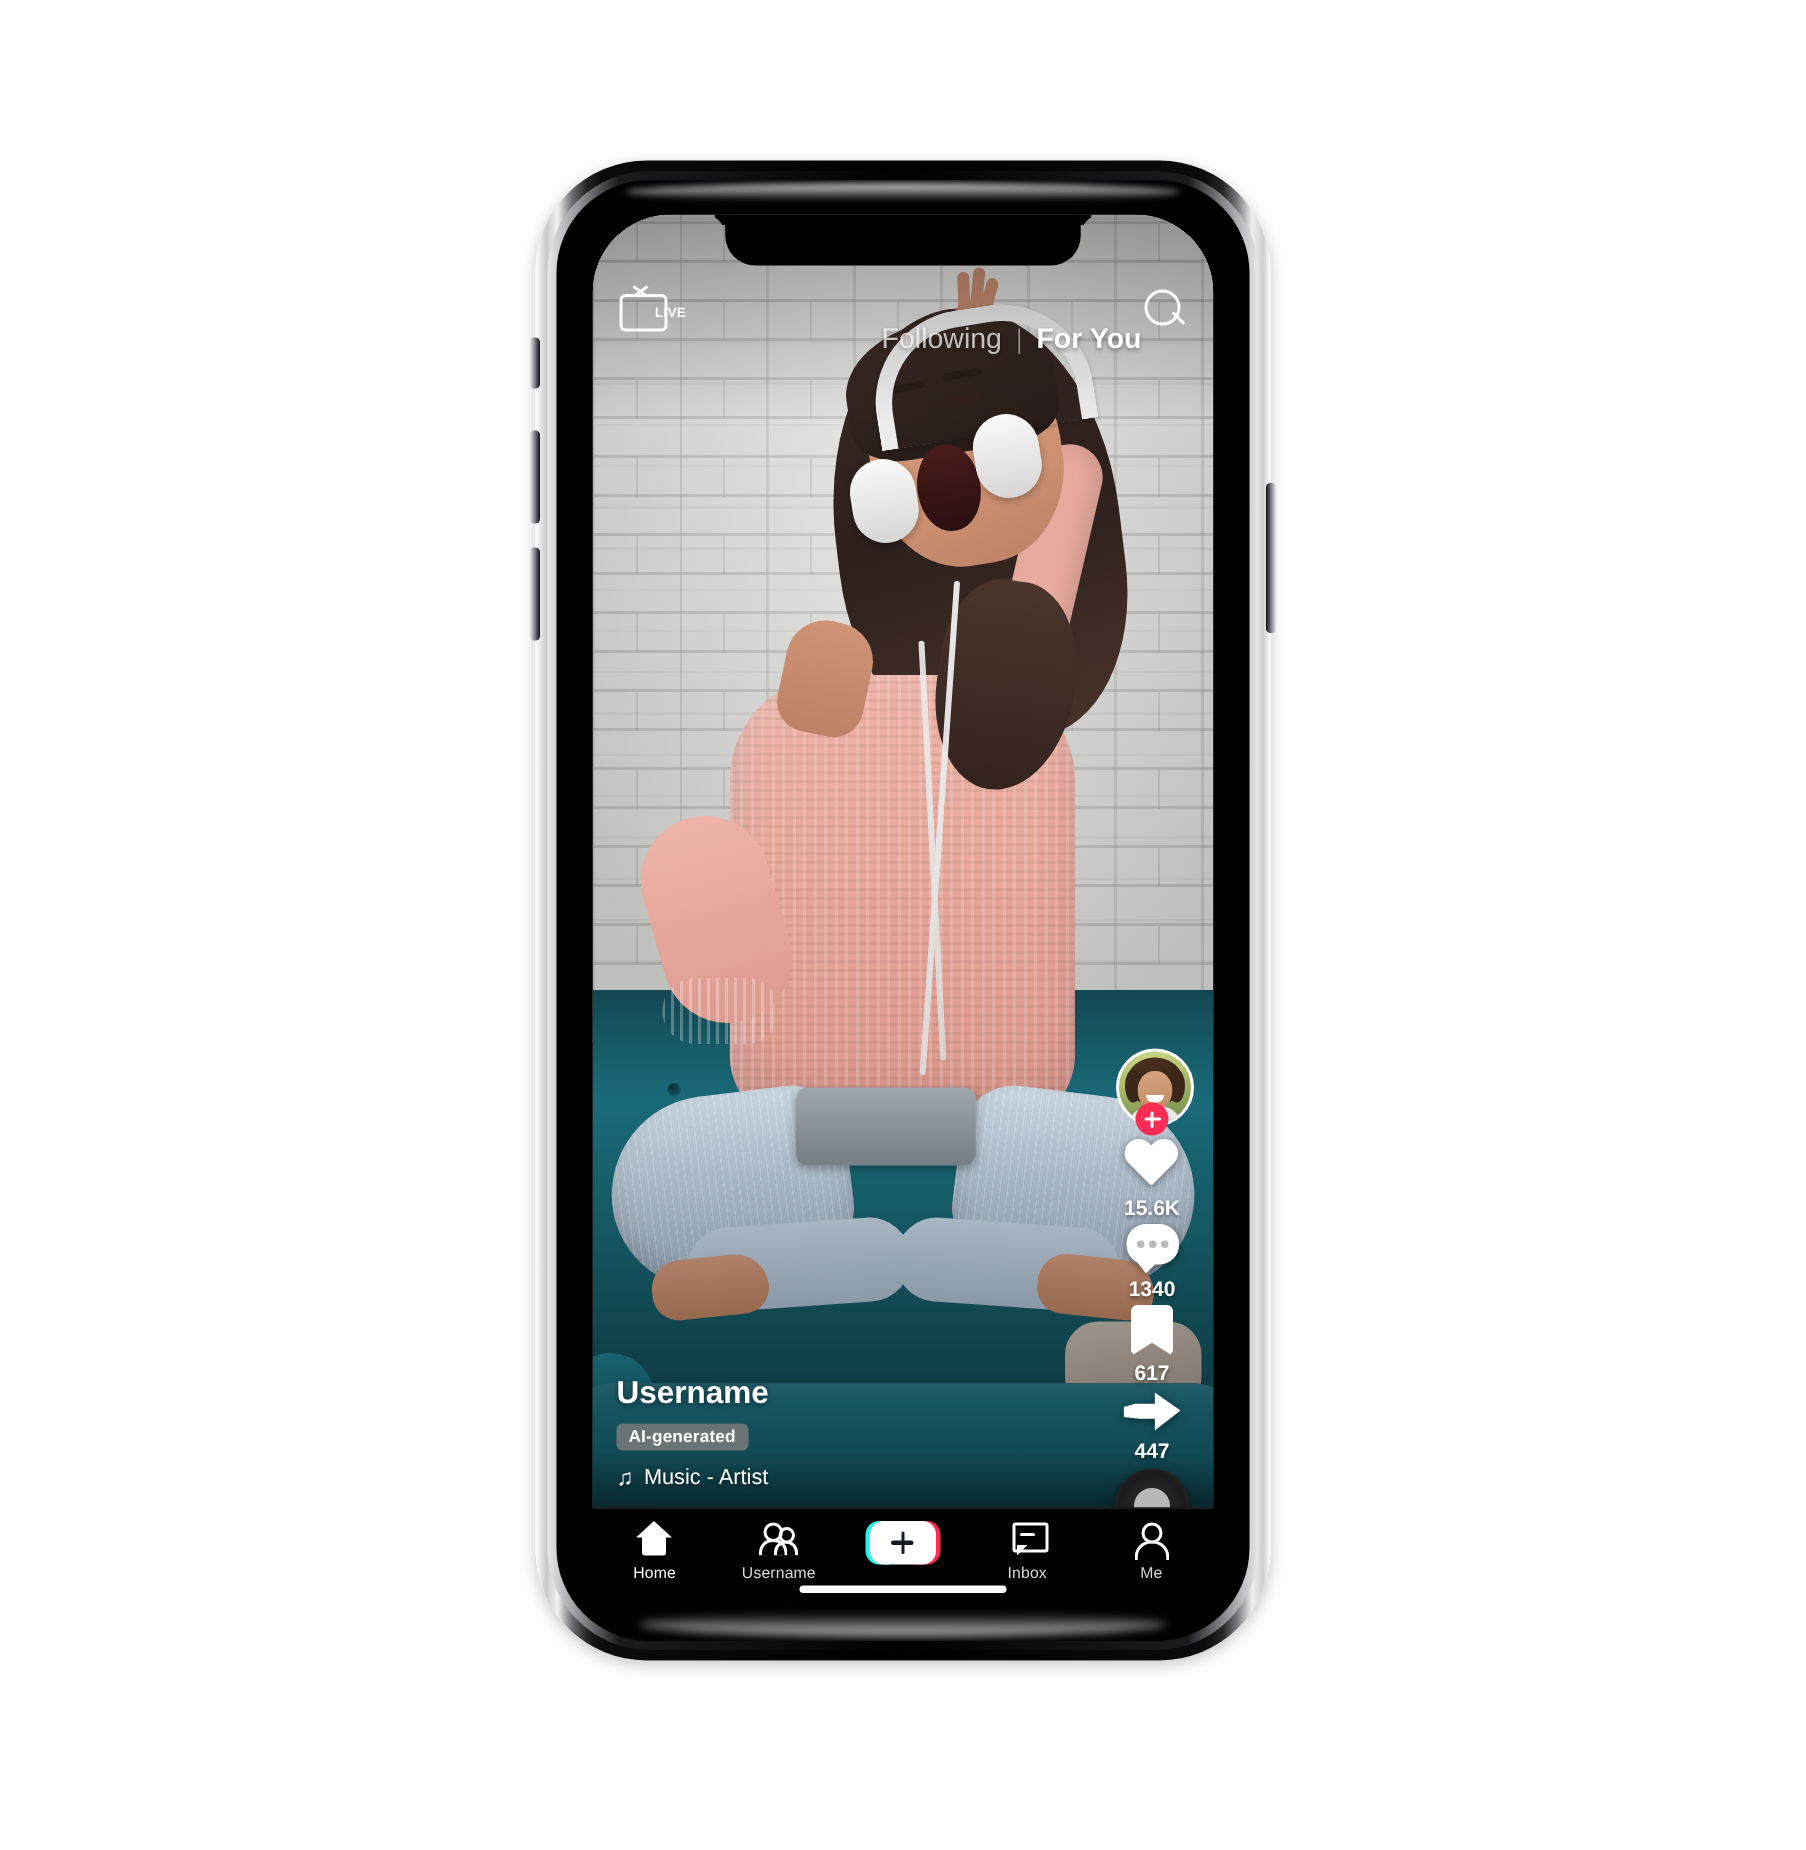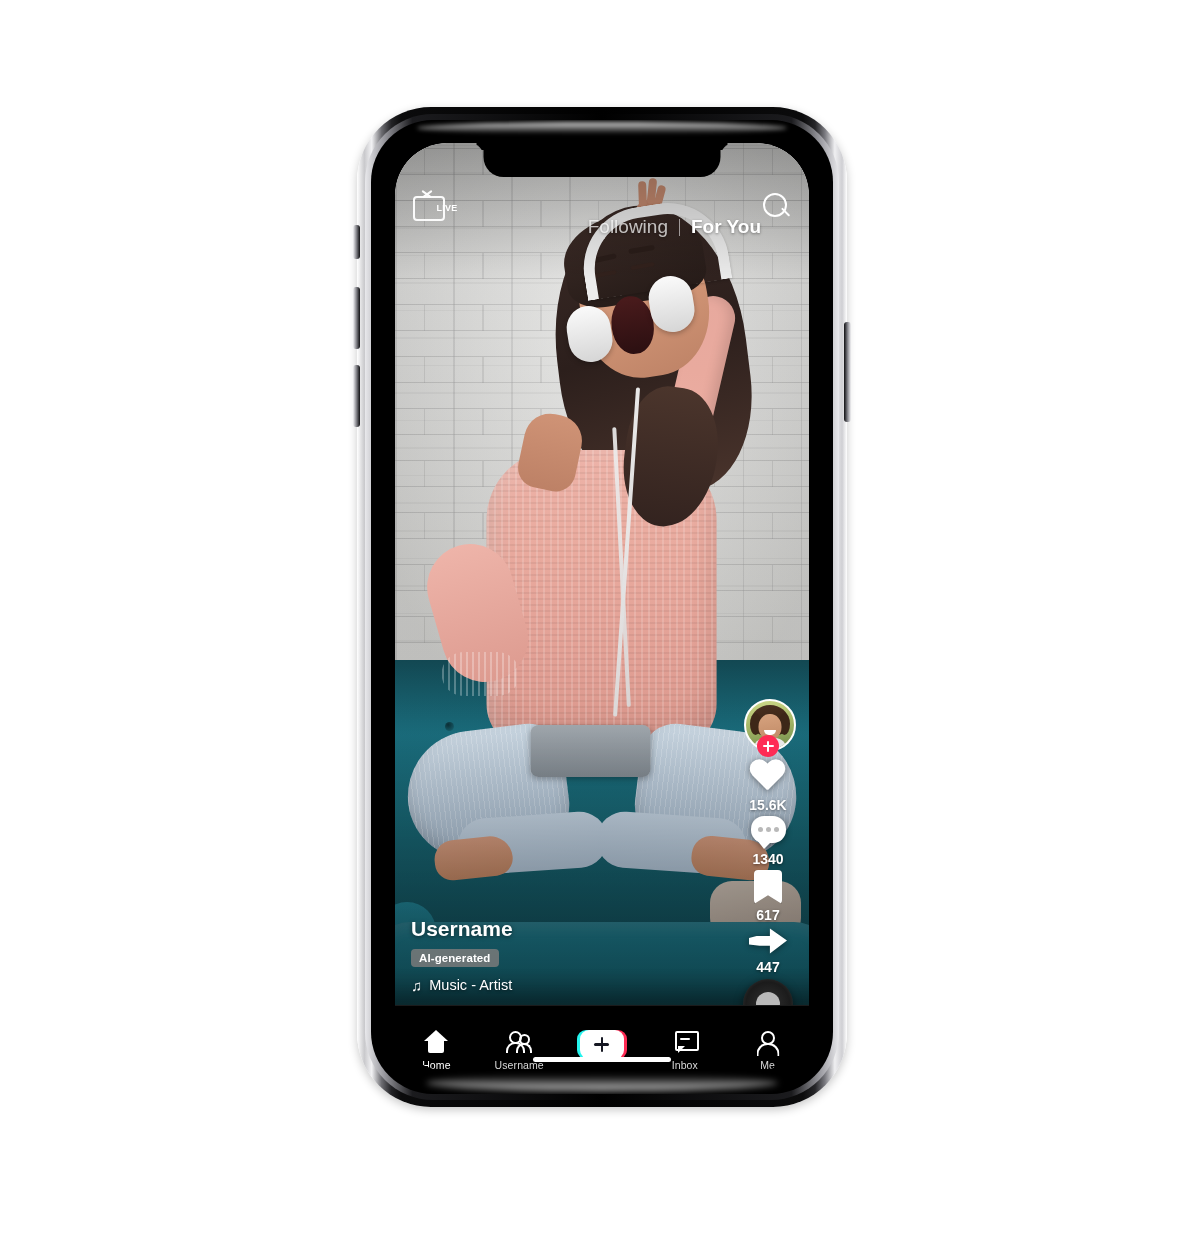--- a/index.html
+++ b/index.html
@@ -262,21 +262,21 @@
   .music-note{font-size:15px;color:#fff;text-shadow:0 1px 3px rgba(0,0,0,.5);line-height:1;}
   .music-text{font-size:14.5px;color:#fff;text-shadow:0 1px 3px rgba(0,0,0,.5);}
 
   #disc{position:absolute;right:16px;bottom:42px;z-index:30;width:50px;height:50px;border-radius:50%;
     background:radial-gradient(circle at 50% 50%, #3a3a3a 0 32%, #262626 33%, #1b1b1b 62%, #2e2e2e 82%, #1a1a1a 100%);
     box-shadow:0 2px 8px rgba(0,0,0,.5);display:flex;align-items:center;justify-content:center;}
   .disc-center{width:24px;height:24px;border-radius:50%;background:#b9b9b9;}
 
   
   #nav{position:absolute;left:0;right:0;bottom:0;height:66px;background:#000;z-index:35;
-    display:flex;align-items:flex-start;padding-top:24px;box-sizing:border-box;
+    display:flex;align-items:flex-start;padding-top:8px;box-sizing:border-box;
     border-top:1px solid #1b1b1b;}
   .nav-item{flex:1;display:flex;flex-direction:column;align-items:center;gap:5px;}
   .nav-label{font-size:10.5px;color:#fff;letter-spacing:.1px;}
   .nav-label.dim{color:#d8d8d8;}
   .ic{width:26px;height:24px;position:relative;}
   .home-roof{position:absolute;left:1px;top:0;width:0;height:0;
     border-left:12px solid transparent;border-right:12px solid transparent;border-bottom:11px solid #fff;}
   .home-body{position:absolute;left:5px;top:10px;width:16px;height:13px;background:#fff;border-radius:0 0 2px 2px;}
   .fr-head-s{position:absolute;left:3px;top:1px;width:9px;height:9px;border:2px solid #fff;border-radius:50%;}
   .fr-body-s{position:absolute;left:0px;top:12px;width:15px;height:9px;border:2px solid #fff;border-bottom:none;

